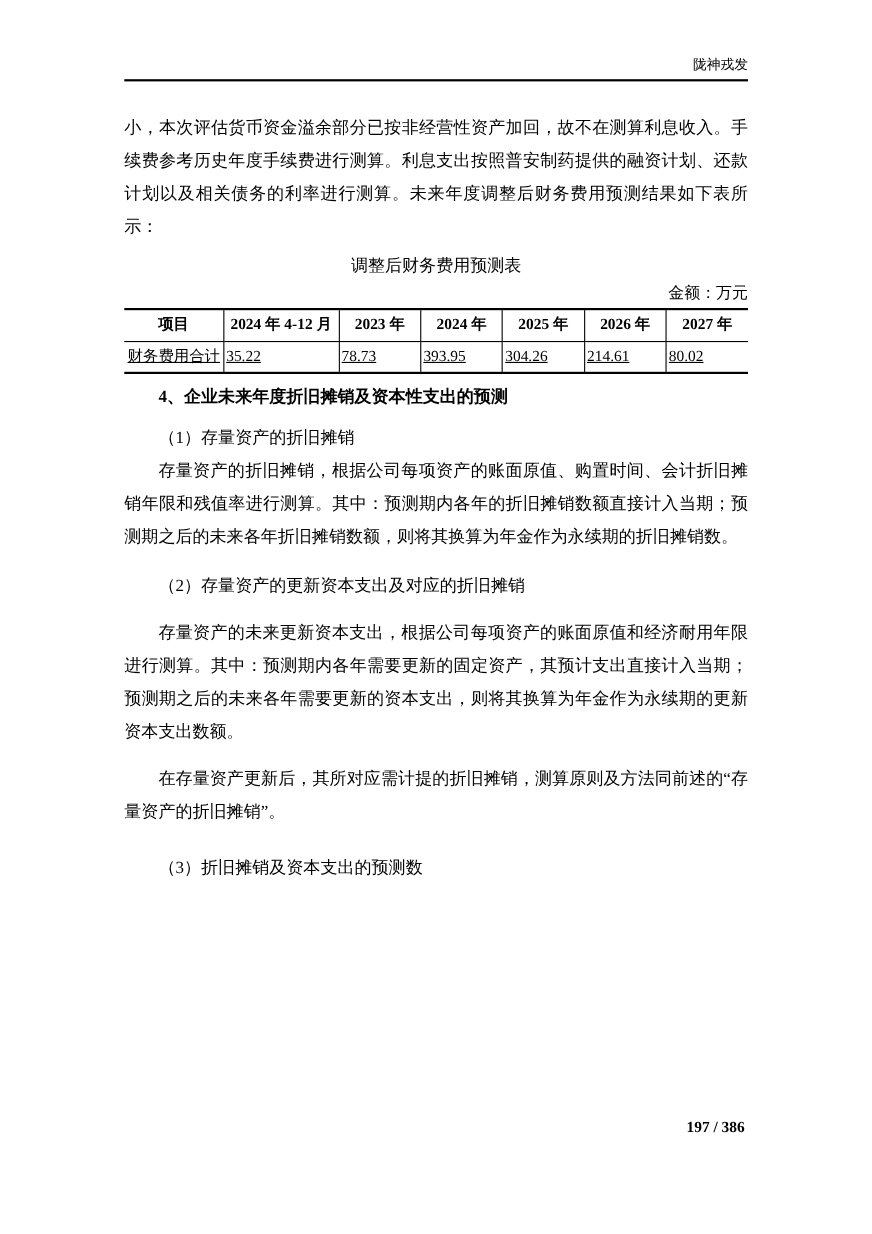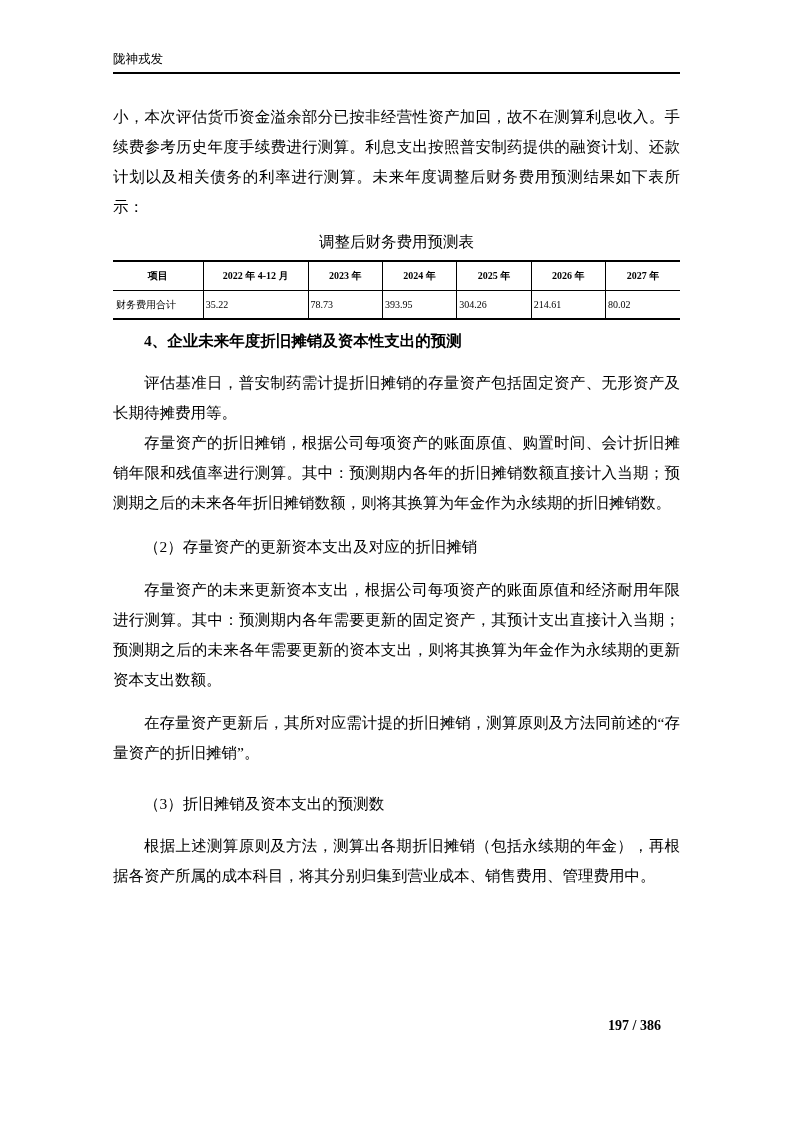--- a/index.html
+++ b/index.html
@@ -21,20 +21,21 @@
   }
   .page-header {
     display: flex;
     justify-content: space-between;
     align-items: flex-end;
     padding-top: 51px;
     padding-bottom: 5px;
     border-bottom: 2px solid #000;
     font-size: 12.5px;
     line-height: 16px;
+    flex-direction: column;
   }
   .page-body {
     font-size: 15.5px;
     line-height: 30px;
     text-align: justify;
   }
   .para {
     margin: 13px 0 0 0;
     text-indent: 2em;
   }
@@ -62,92 +63,94 @@
     line-height: 20px;
     margin-top: 0;
   }
   table.fin-table {
     width: 100%;
     table-layout: fixed;
     border-collapse: collapse;
     border-top: 2.5px solid #000;
     border-bottom: 2.5px solid #000;
     margin-top: 3px;
-    font-size: 10px;
+    font-size: 14px;
     line-height: 18px;
   }
   table.fin-table th,
   table.fin-table td {
     border: 1px solid #000;
     white-space: nowrap;
     overflow: hidden;
     padding: 0 2px;
   }
   table.fin-table th:first-child,
   table.fin-table td:first-child { border-left: 0; }
   table.fin-table th:last-child,
   table.fin-table td:last-child { border-right: 0; }
   table.fin-table th {
     height: 28px;
     font-weight: bold;
     text-align: center;
   }
   table.fin-table td {
     height: 27px;
+    text-decoration: underline;
   }
   table.fin-table td.cell-item {
     text-align: left;
     padding-left: 3px;
   }
   table.fin-table td.cell-num {
     text-align: left;
     padding-right: 3px;
   }
   .col-item { width: 15.9%; }
   .col-y2022 { width: 18.5%; }
   .col-year { width: 13.12%; }
   .page-footer {
     position: absolute;
     top: 1015px;
-    right: 132px;
+    right: 116px;
     font-size: 14px;
     font-weight: bold;
     line-height: 22px;
   }
 </style>
 </head>
 <body>
 
 <div class="page">
 
   <div class="page-header">
     <span>陇神戎发</span>
   </div>
 
   <div class="page-body">
 
     <p class="para continuation">小，本次评估货币资金溢余部分已按非经营性资产加回，故不在测算利息收入。手续费参考历史年度手续费进行测算。利息支出按照普安制药提供的融资计划、还款计划以及相关债务的利率进行测算。未来年度调整后财务费用预测结果如下表所示：</p>
 
     <p class="para table-title">调整后财务费用预测表</p>
 
+    <p class="para table-unit">金额：万元</p>
 
     <table class="fin-table">
       <colgroup>
         <col class="col-item">
         <col class="col-y2022">
         <col class="col-year">
         <col class="col-year">
         <col class="col-year">
         <col class="col-year">
         <col class="col-year">
       </colgroup>
       <thead>
         <tr>
           <th>项目</th>
-          <th>2022 年 4-12 月</th>
+          <th>2024 年 4-12 月</th>
           <th>2023 年</th>
           <th>2024 年</th>
           <th>2025 年</th>
           <th>2026 年</th>
           <th>2027 年</th>
         </tr>
       </thead>
       <tbody>
         <tr>
           <td class="cell-item">财务费用合计</td>
@@ -156,32 +159,31 @@
           <td class="cell-num">393.95</td>
           <td class="cell-num">304.26</td>
           <td class="cell-num">214.61</td>
           <td class="cell-num">80.02</td>
         </tr>
       </tbody>
     </table>
 
     <p class="para heading-main">4、企业未来年度折旧摊销及资本性支出的预测</p>
 
+    <p class="para heading-sub">（1）存量资产的折旧摊销</p>
 
-    <p class="para" style="margin-top:12px">评估基准日，普安制药需计提折旧摊销的存量资产包括固定资产、无形资产及长期待摊费用等。</p>
 
     <p class="para" style="margin-top:0">存量资产的折旧摊销，根据公司每项资产的账面原值、购置时间、会计折旧摊销年限和残值率进行测算。其中：预测期内各年的折旧摊销数额直接计入当期；预测期之后的未来各年折旧摊销数额，则将其换算为年金作为永续期的折旧摊销数。</p>
 
     <p class="para heading-sub" style="margin-top:14px">（2）存量资产的更新资本支出及对应的折旧摊销</p>
 
     <p class="para">存量资产的未来更新资本支出，根据公司每项资产的账面原值和经济耐用年限进行测算。其中：预测期内各年需要更新的固定资产，其预计支出直接计入当期；预测期之后的未来各年需要更新的资本支出，则将其换算为年金作为永续期的更新资本支出数额。</p>
 
     <p class="para">在存量资产更新后，其所对应需计提的折旧摊销，测算原则及方法同前述的“存量资产的折旧摊销”。</p>
 
     <p class="para heading-sub" style="margin-top:21px">（3）折旧摊销及资本支出的预测数</p>
 
-    <p class="para" style="margin-top:12px">根据上述测算原则及方法，测算出各期折旧摊销（包括永续期的年金），再根据各资产所属的成本科目，将其分别归集到营业成本、销售费用、管理费用中。</p>
 
   </div>
 
   <div class="page-footer">197 / 386</div>
 
 </div>
 
 </body></html>

